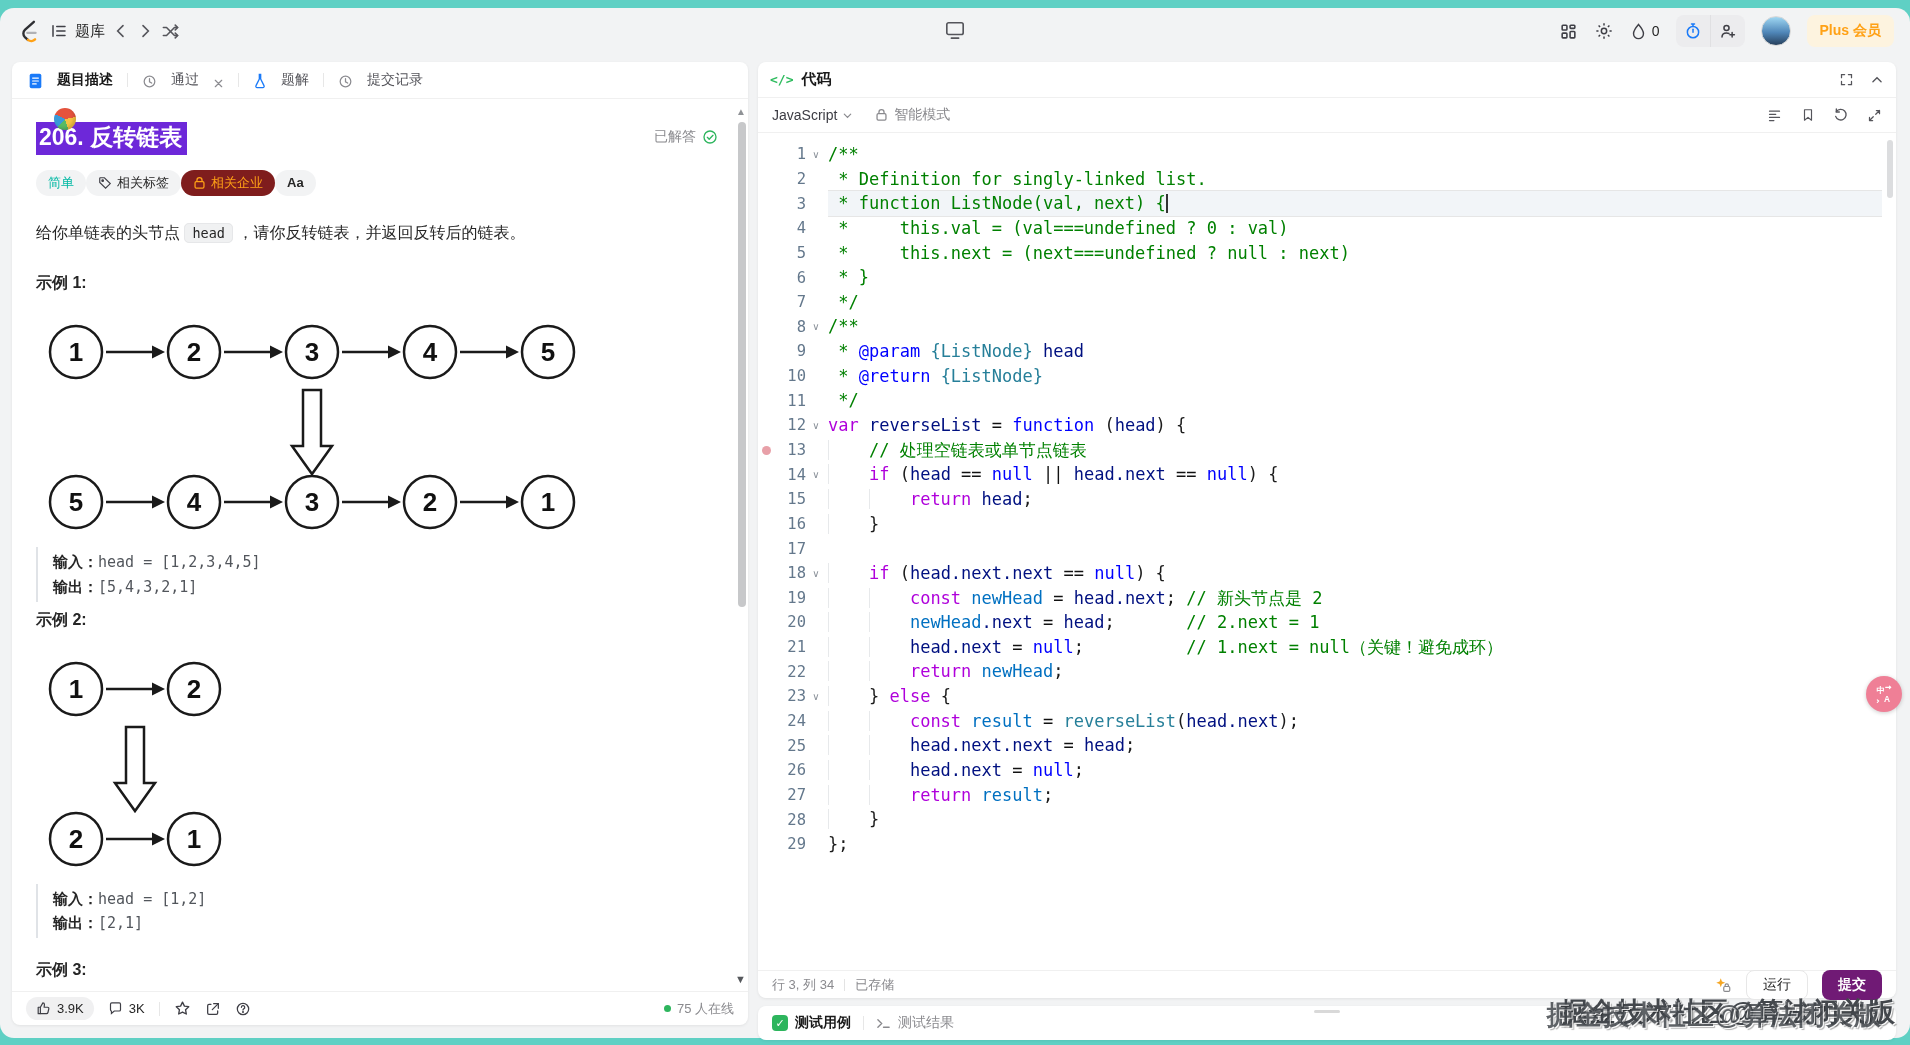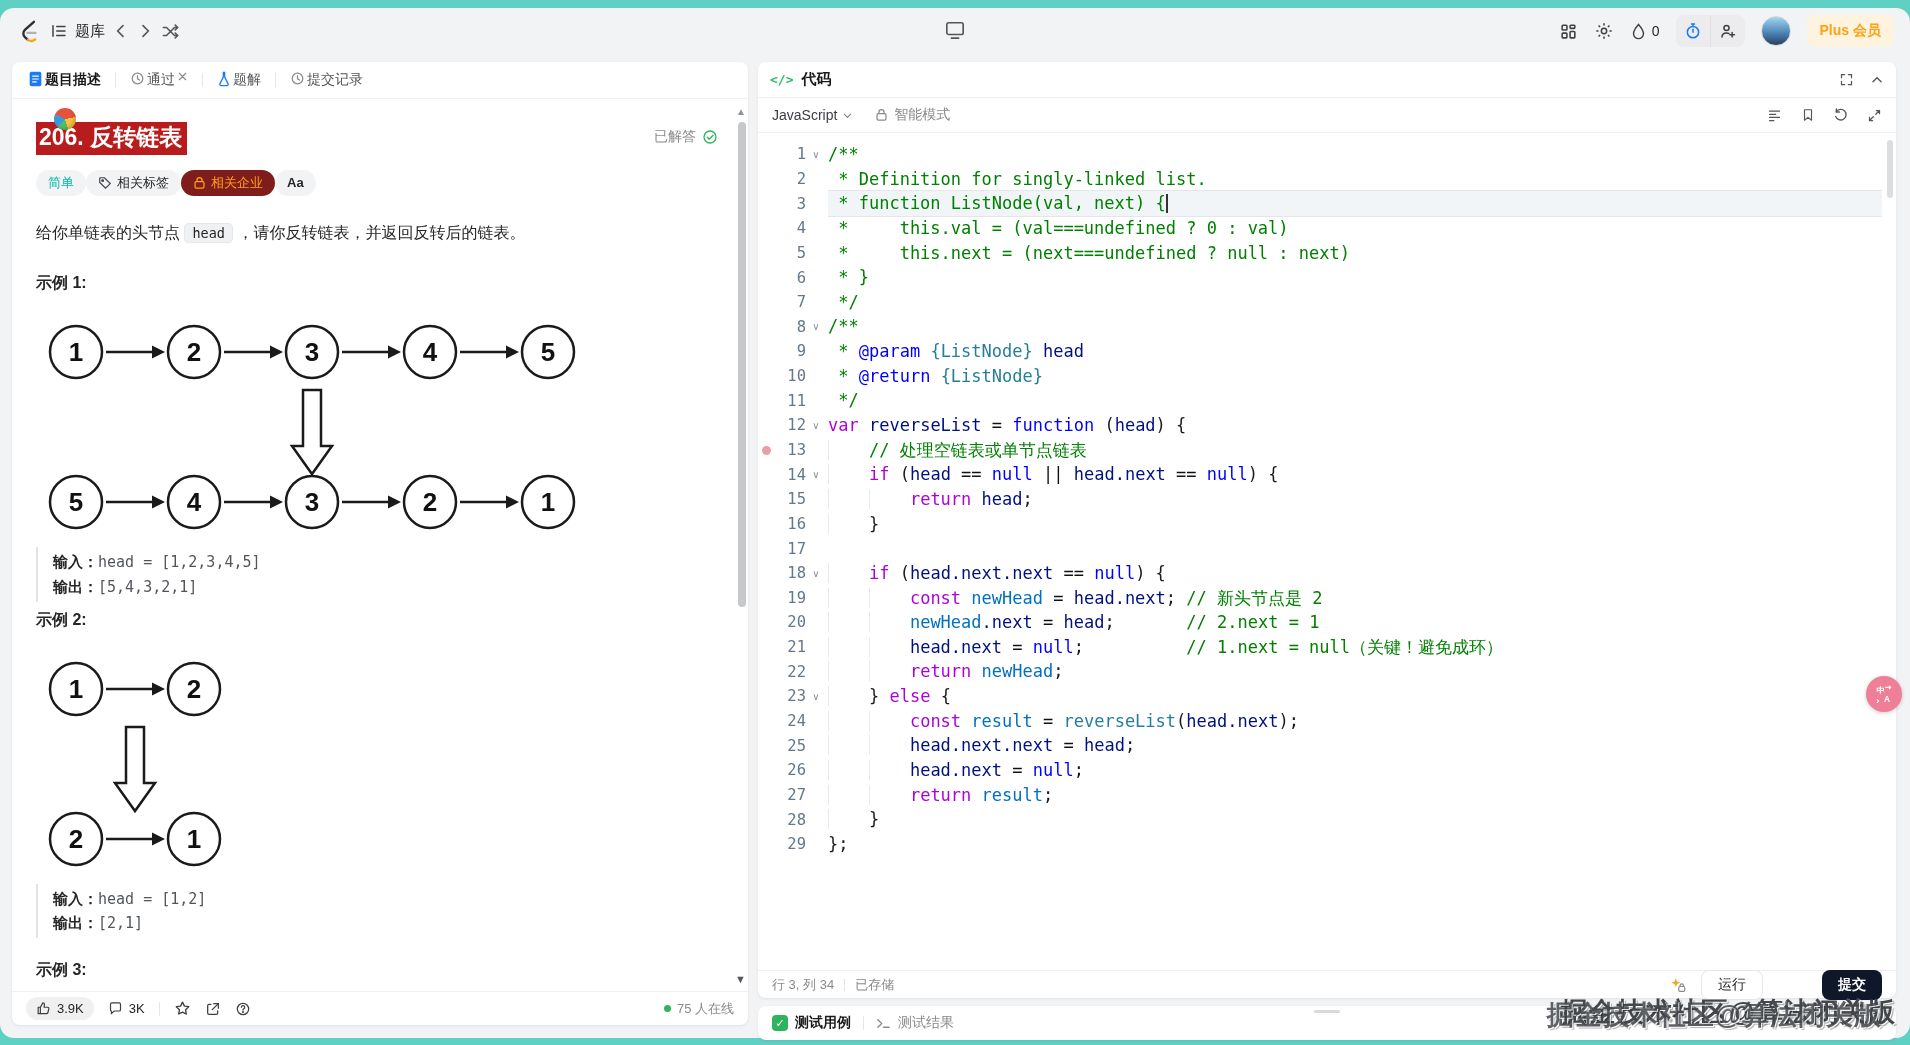--- a/index.html
+++ b/index.html
@@ -19,30 +19,30 @@
   .timer-pill .sep{width:1px;height:32px;background:#e0e0e2;}
   .avatar{width:30px;height:30px;border-radius:50%;background:linear-gradient(180deg,#9fd7f2 0%,#4f86b8 55%,#27405c 100%);border:1px solid #d8d8d8;}
   .plus-pill{background:#fdf3df;color:#ffa116;font-weight:bold;font-size:14px;padding:7px 13px;border-radius:8px;cursor:pointer;}
   
   .card{position:absolute;background:#fff;border-radius:8px;box-shadow:0 1px 3px rgba(0,0,0,.07);}
   .left-card{left:12px;top:54px;width:736px;bottom:13px;}
   .code-card{left:758px;top:54px;width:1138px;height:936px;}
   .bottom-card{left:758px;top:998px;width:1138px;height:34px;}
   
   .ltabs{height:37px;display:flex;align-items:center;padding:0 12px;gap:10px;border-bottom:1px solid #f0f0f0;}
-  .ltab{display:flex;align-items:flex-start;gap:2px;font-size:14px;color:#55555b;cursor:pointer;padding:4px 4px;}
+  .ltab{display:flex;align-items:flex-end;gap:14px;font-size:14px;color:#55555b;cursor:pointer;padding:4px 4px;}
   .ltab.active{color:#1a1a1a;font-weight:bold;}
   .vdiv{width:1px;height:14px;background:#e7e7e7;}
   
   .lcontent{position:absolute;top:38px;left:0;right:12px;bottom:35px;overflow:hidden;padding:0 18px 0 24px;}
   .title-row{margin-top:22px;display:flex;align-items:flex-start;position:relative;}
   .ball{position:absolute;left:18px;top:-14px;width:22px;height:22px;border-radius:50%;
     background:conic-gradient(#e5533d 0 22%,#f5c242 22% 45%,#57bb63 45% 62%,#3a99d8 62% 82%,#e5533d 82%);
     box-shadow:inset -2px -2px 3px rgba(0,0,0,.15);}
-  .ptitle{font-size:23px;font-weight:bold;background:#b91c1c;color:#fff;padding:1px 5px 3px 3px;line-height:1.25;}
+  .ptitle{font-size:23px;font-weight:bold;background:#6d28d9;color:#fff;padding:1px 5px 3px 3px;line-height:1.25;}
   .solved{margin-left:auto;display:flex;align-items:center;gap:6px;font-size:14px;color:#8a8a8e;padding-top:6px;}
   .tags{margin-top:15px;display:flex;align-items:center;}
   .tag{height:26px;display:flex;align-items:center;gap:5px;padding:0 12px;border-radius:999px;background:#f2f3f4;font-size:13px;color:#262626;cursor:pointer;}
   .tag.easy{color:#00b8a3;}
   .tag.lock{background:#7f1d1d;color:#ffa116;}
   .desc{margin-top:24px;font-size:16px;line-height:1.6;color:#262626;}
   .codechip{font-family:"DejaVu Sans Mono",monospace;font-size:13.5px;background:#f0f1f2;border:1px solid #e6e7e9;border-radius:5px;padding:1px 7px;color:#262626;}
   .ex-label{margin-top:28px;font-size:16px;font-weight:bold;}
   .diagram{margin-top:12px;display:block;}
   .expre{margin-top:13px;border-left:2px solid #e0e3e7;padding:3px 0 3px 15px;font-size:15px;line-height:1.55;}
@@ -84,21 +84,21 @@
   .t-cv{color:#0070c1;}.t-fn{color:#267f99;}.t-ty{color:#267f99;}.t-op{color:#111;}.t-tx{color:#1b1b1b;}
   .t-ind{box-shadow:inset 1px 0 0 #e7e9eb;}
   .ed-scrollthumb{position:absolute;right:3px;top:6px;width:6px;height:58px;background:#dcdddf;border-radius:3px;}
   
   .statusbar{position:absolute;left:0;right:0;bottom:0;height:28px;border-top:1px solid #f0f0f0;display:flex;align-items:center;padding:0 14px;gap:10px;}
   .stext{font-size:13px;color:#8a8a8e;display:flex;align-items:center;gap:10px;}
   .sdiv{width:1px;height:12px;background:#e3e3e3;}
   .sb-right{margin-left:auto;display:flex;align-items:center;gap:14px;}
   .btn{height:30px;padding:0 16px;border-radius:8px;font-size:14px;display:flex;align-items:center;cursor:pointer;}
   .btn.run{background:#fff;border:1px solid #e7e7e7;color:#262626;}
-  .btn.submit{background:#0f172a;color:#fff;font-weight:bold;border:none;margin-left:45px;}
+  .btn.submit{background:#701a75;color:#fff;font-weight:bold;border:none;}
   
   .btabs{height:34px;display:flex;align-items:center;padding:0 14px;gap:12px;position:relative;}
   .notch{position:absolute;left:50%;top:4px;transform:translateX(-50%);width:26px;height:3px;border-radius:2px;background:#d9d9d9;}
   .btab{display:flex;align-items:center;gap:7px;font-size:14px;cursor:pointer;}
   .btab.active{color:#1a1a1a;font-weight:bold;}
   .btab.idle{color:#8a8a8e;}
   .checkbox{width:16px;height:16px;border-radius:4px;background:#2db55d;color:#fff;font-size:11px;display:flex;align-items:center;justify-content:center;font-weight:bold;}
   
   .fab{position:absolute;left:1866px;top:668px;width:36px;height:36px;border-radius:50%;background:#ef7f96;color:#fff;
     display:flex;align-items:center;justify-content:center;font-size:12px;font-weight:bold;box-shadow:0 1px 4px rgba(0,0,0,.2);cursor:pointer;}

